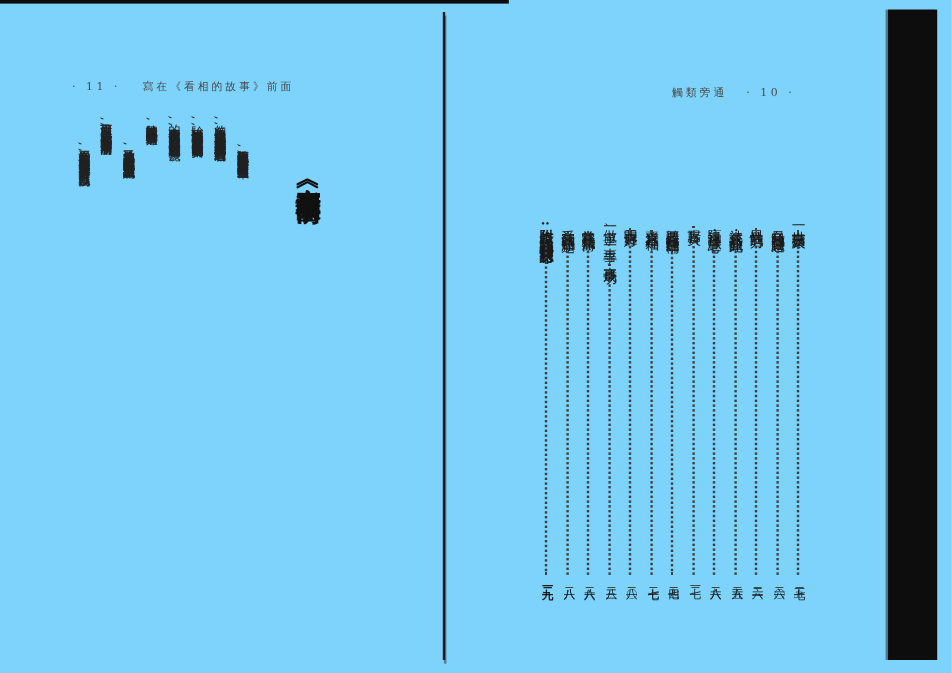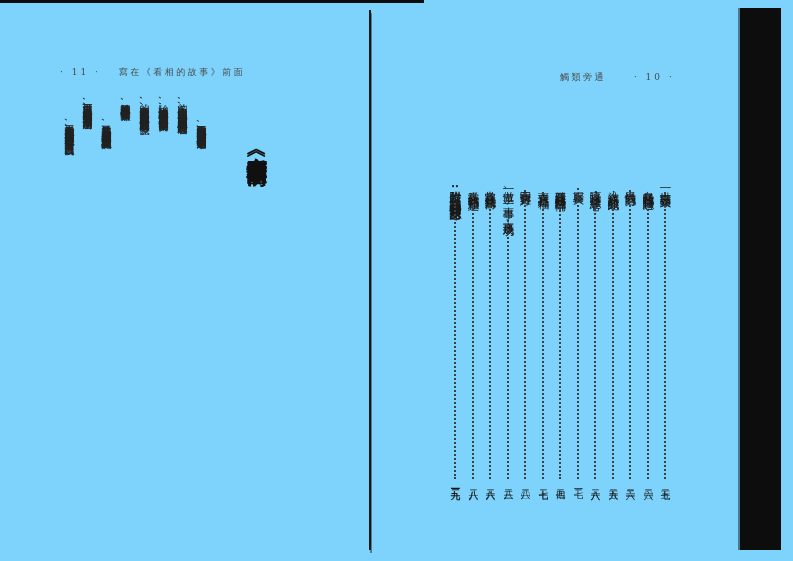--- a/index.html
+++ b/index.html
@@ -37,21 +37,21 @@
   
   .header {
     position: absolute;
     font-size: 9px; letter-spacing: 1px;
     color: #4a4a4a;
     white-space: nowrap;
   }
   .header-left { left: 60px; top: 66px; }
   .header-right { left: 560px; top: 71px; }
   .header .pgmark { letter-spacing: 3px; margin-right: 14px; }
-  .header-right .pgmark { margin-right: 0; margin-left: 24px; }
+  .header-right .pgmark { margin-right: 0; margin-left: 12px; }
   .header .htitle { letter-spacing: 2.5px; }
   
   .preface-title {
     position: absolute; left: 243px; top: 140px;
     writing-mode: vertical-rl; text-orientation: mixed;
     font-size: 21px; font-weight: bold;
     letter-spacing: 1px; color: #111;
     white-space: nowrap;
   }
   .preface-col {

